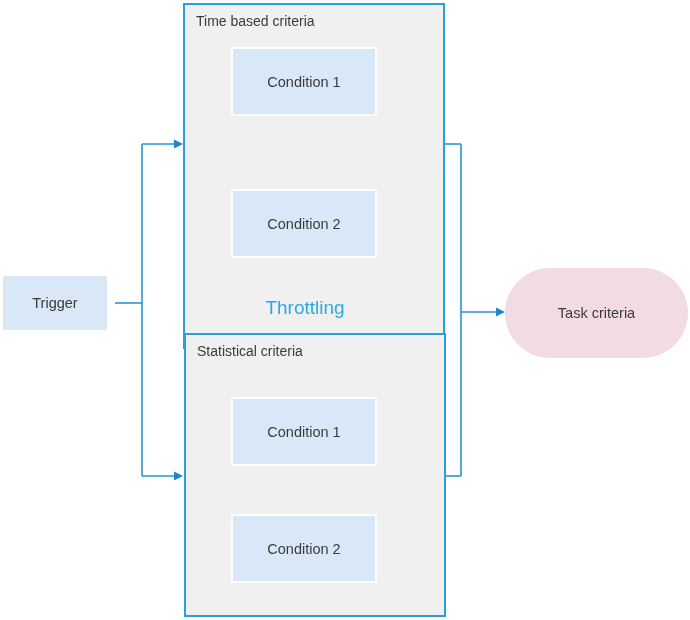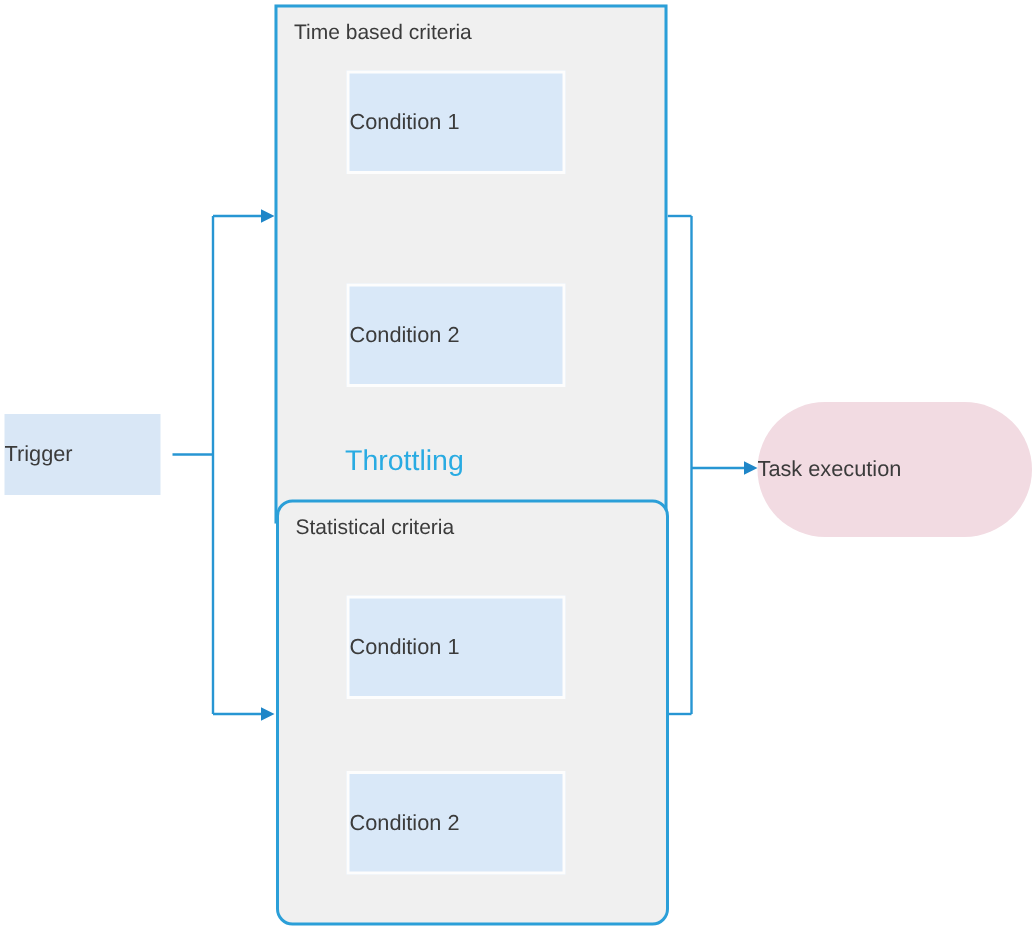--- a/index.html
+++ b/index.html
@@ -40,36 +40,37 @@
   }
   .connector-layer polygon{
     fill:var(--arrowhead);
     stroke:none;
   }
   .shape{
     position:absolute;
     box-sizing:border-box;
     display:flex;
     align-items:center;
+    justify-content:center;
     font-size:14.5px;
     color:var(--text);
   }
   .trigger-box{
     left:3px; top:276px;
     width:104px; height:54px;
     background:var(--trigger-fill);
   }
   .group-box{
     position:absolute;
     box-sizing:border-box;
     background:var(--container-fill);
     border:2px solid var(--container-border);
   }
   .group-time{ left:183px; top:3px; width:262px; height:346px; }
-  .group-stat{ left:184px; top:333px; width:262px; height:284px;border-radius:11px; }
+  .group-stat{ left:184px; top:333px; width:262px; height:284px; }
   .group-title{
     position:absolute;
     left:11px; top:8px;
     font-size:14px;
     color:var(--text);
     white-space:nowrap;
   }
   .condition-box{
     width:146px; height:69px;
     left:231px;
@@ -83,20 +84,21 @@
   .task-pill{
     left:505px; top:268px;
     width:183px; height:90px;
     background:var(--task-fill);
     border-radius:45px;
   }
   .throttling-label{
     position:absolute;
     left:230px; top:297px;
     width:150px;
+    text-align:center;
     font-size:19px;
     color:var(--throttling-text);
     white-space:nowrap;
   }
 </style>
 </head>
 <body>
 
 <div class="canvas">
 
@@ -162,16 +164,16 @@
     <span class="group-title">Statistical criteria</span>
   </div>
   <div class="shape condition-box cond-s1">
     <span>Condition 1</span>
   </div>
   <div class="shape condition-box cond-s2">
     <span>Condition 2</span>
   </div>
 
   <div class="shape task-pill">
-    <span>Task execution</span>
+    <span>Task criteria</span>
   </div>
 
 </div>
 
 </body></html>

